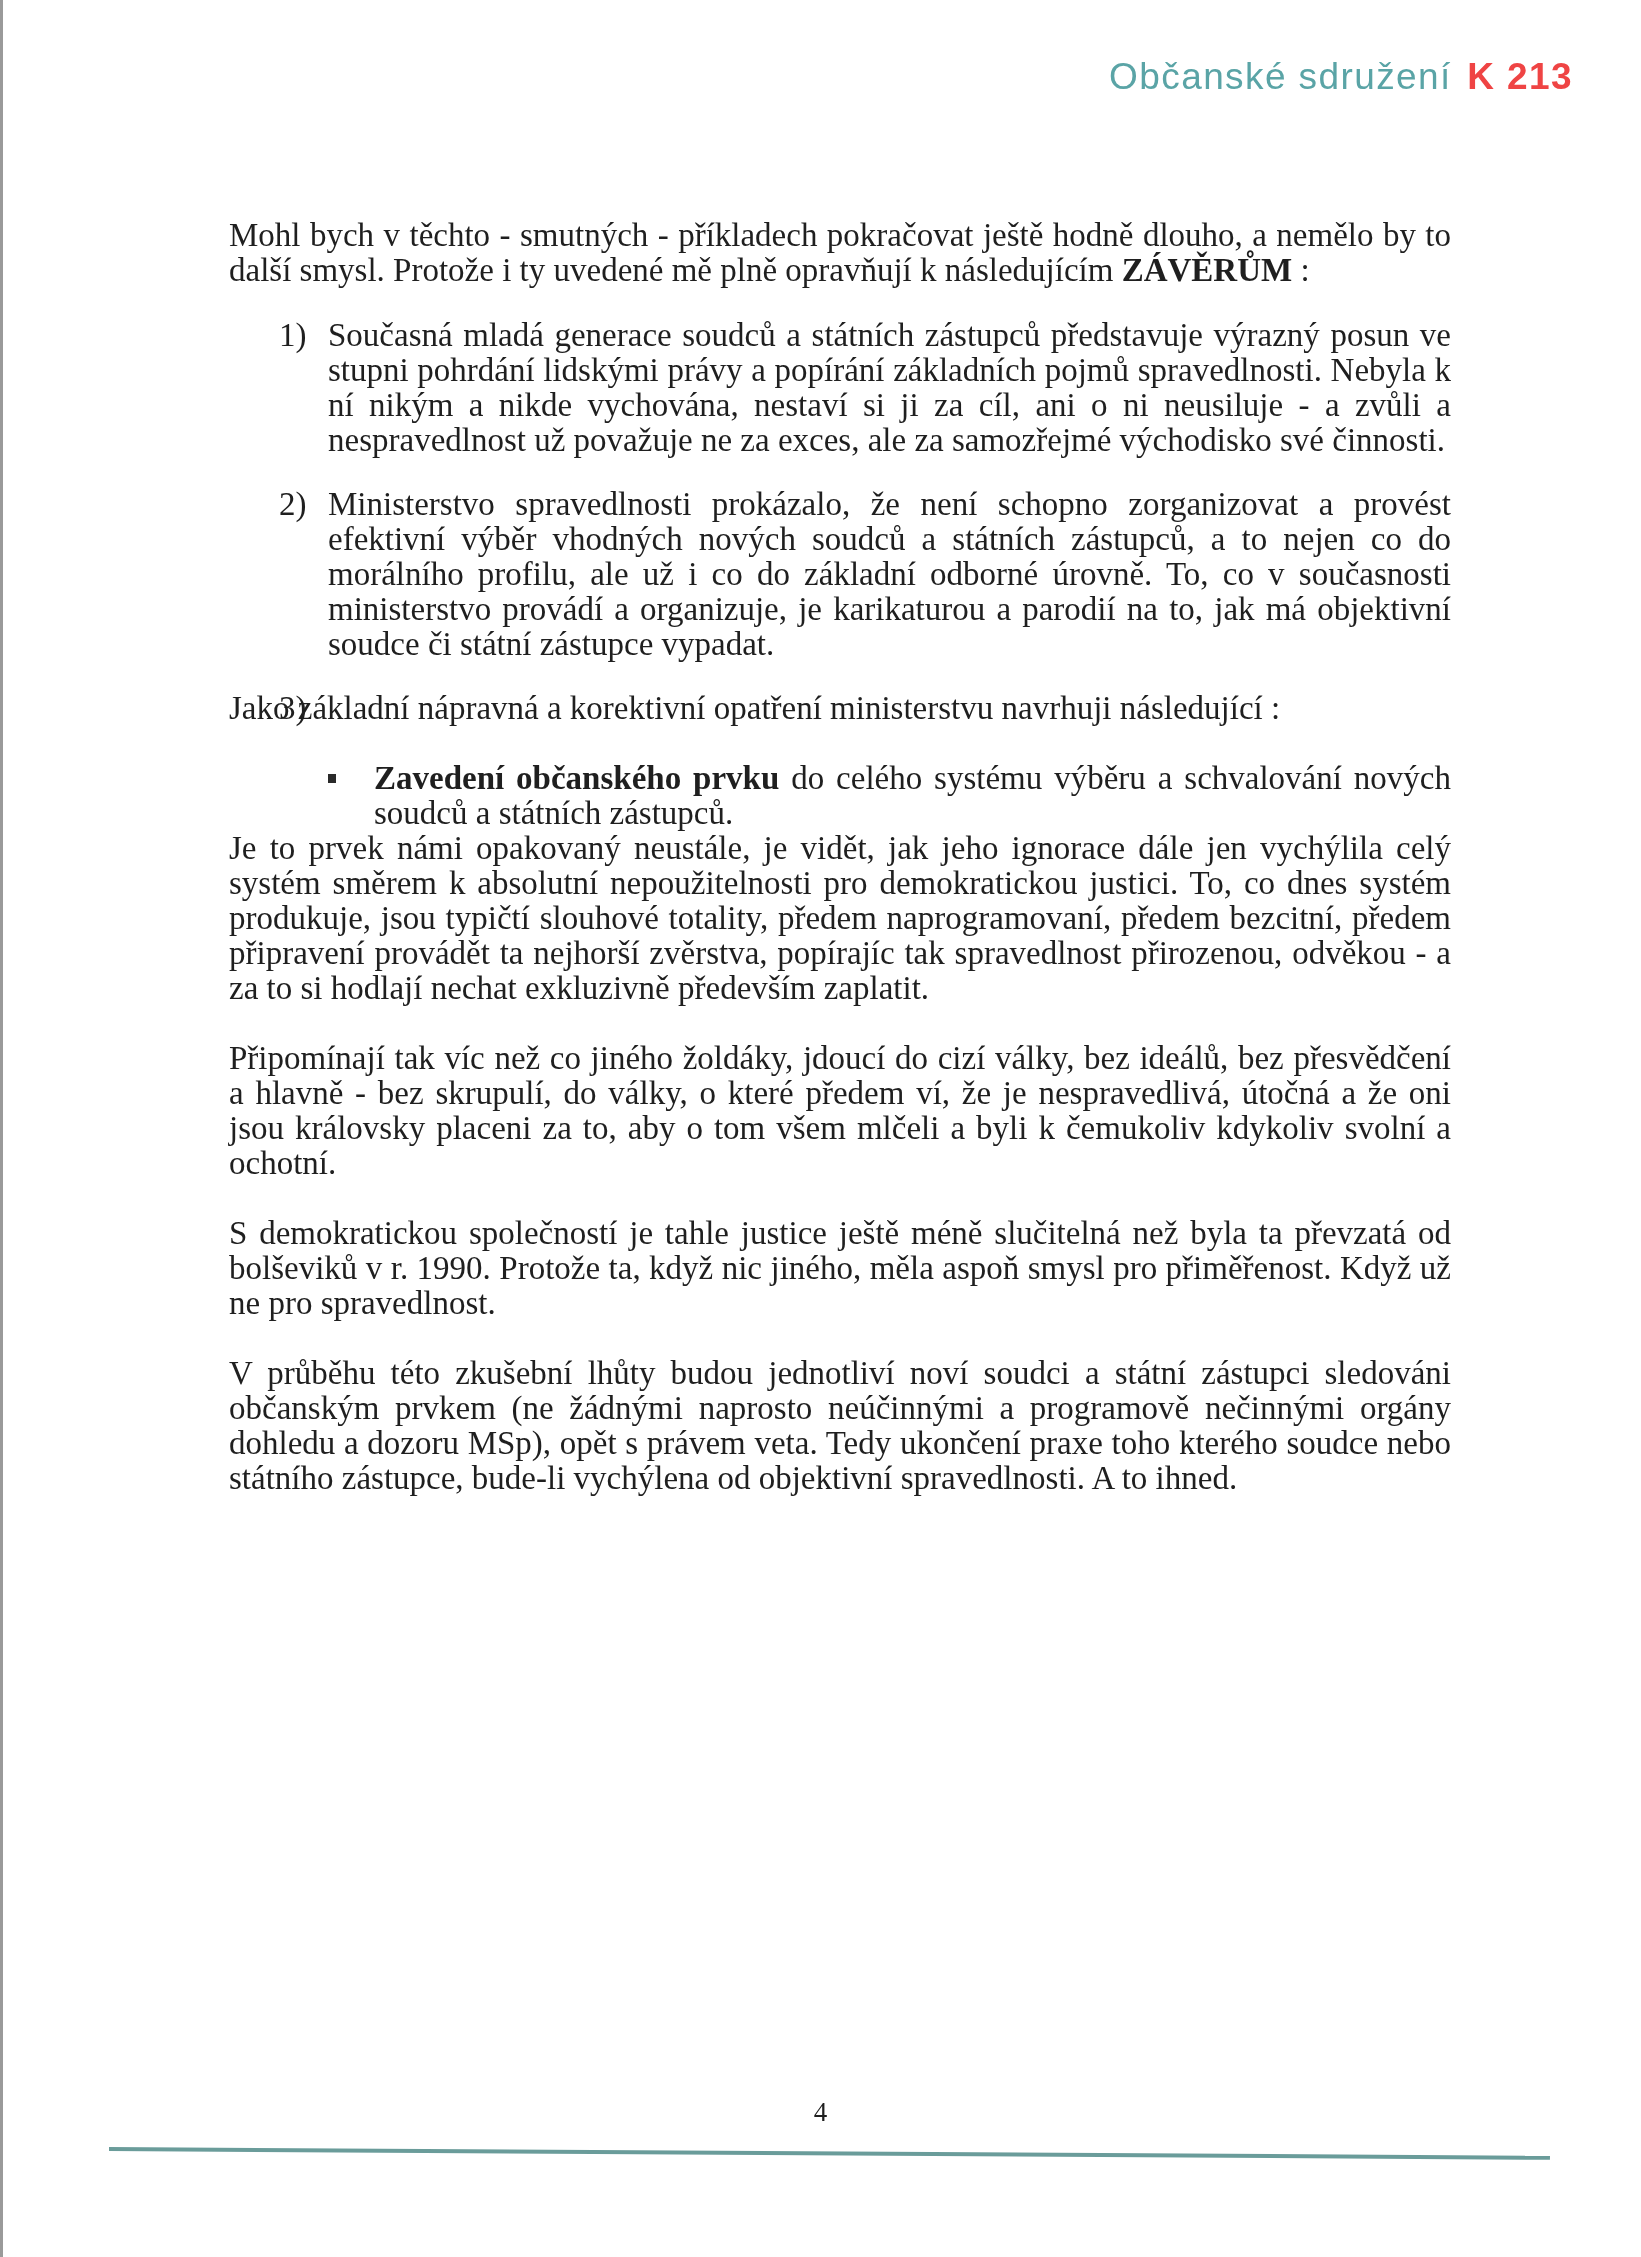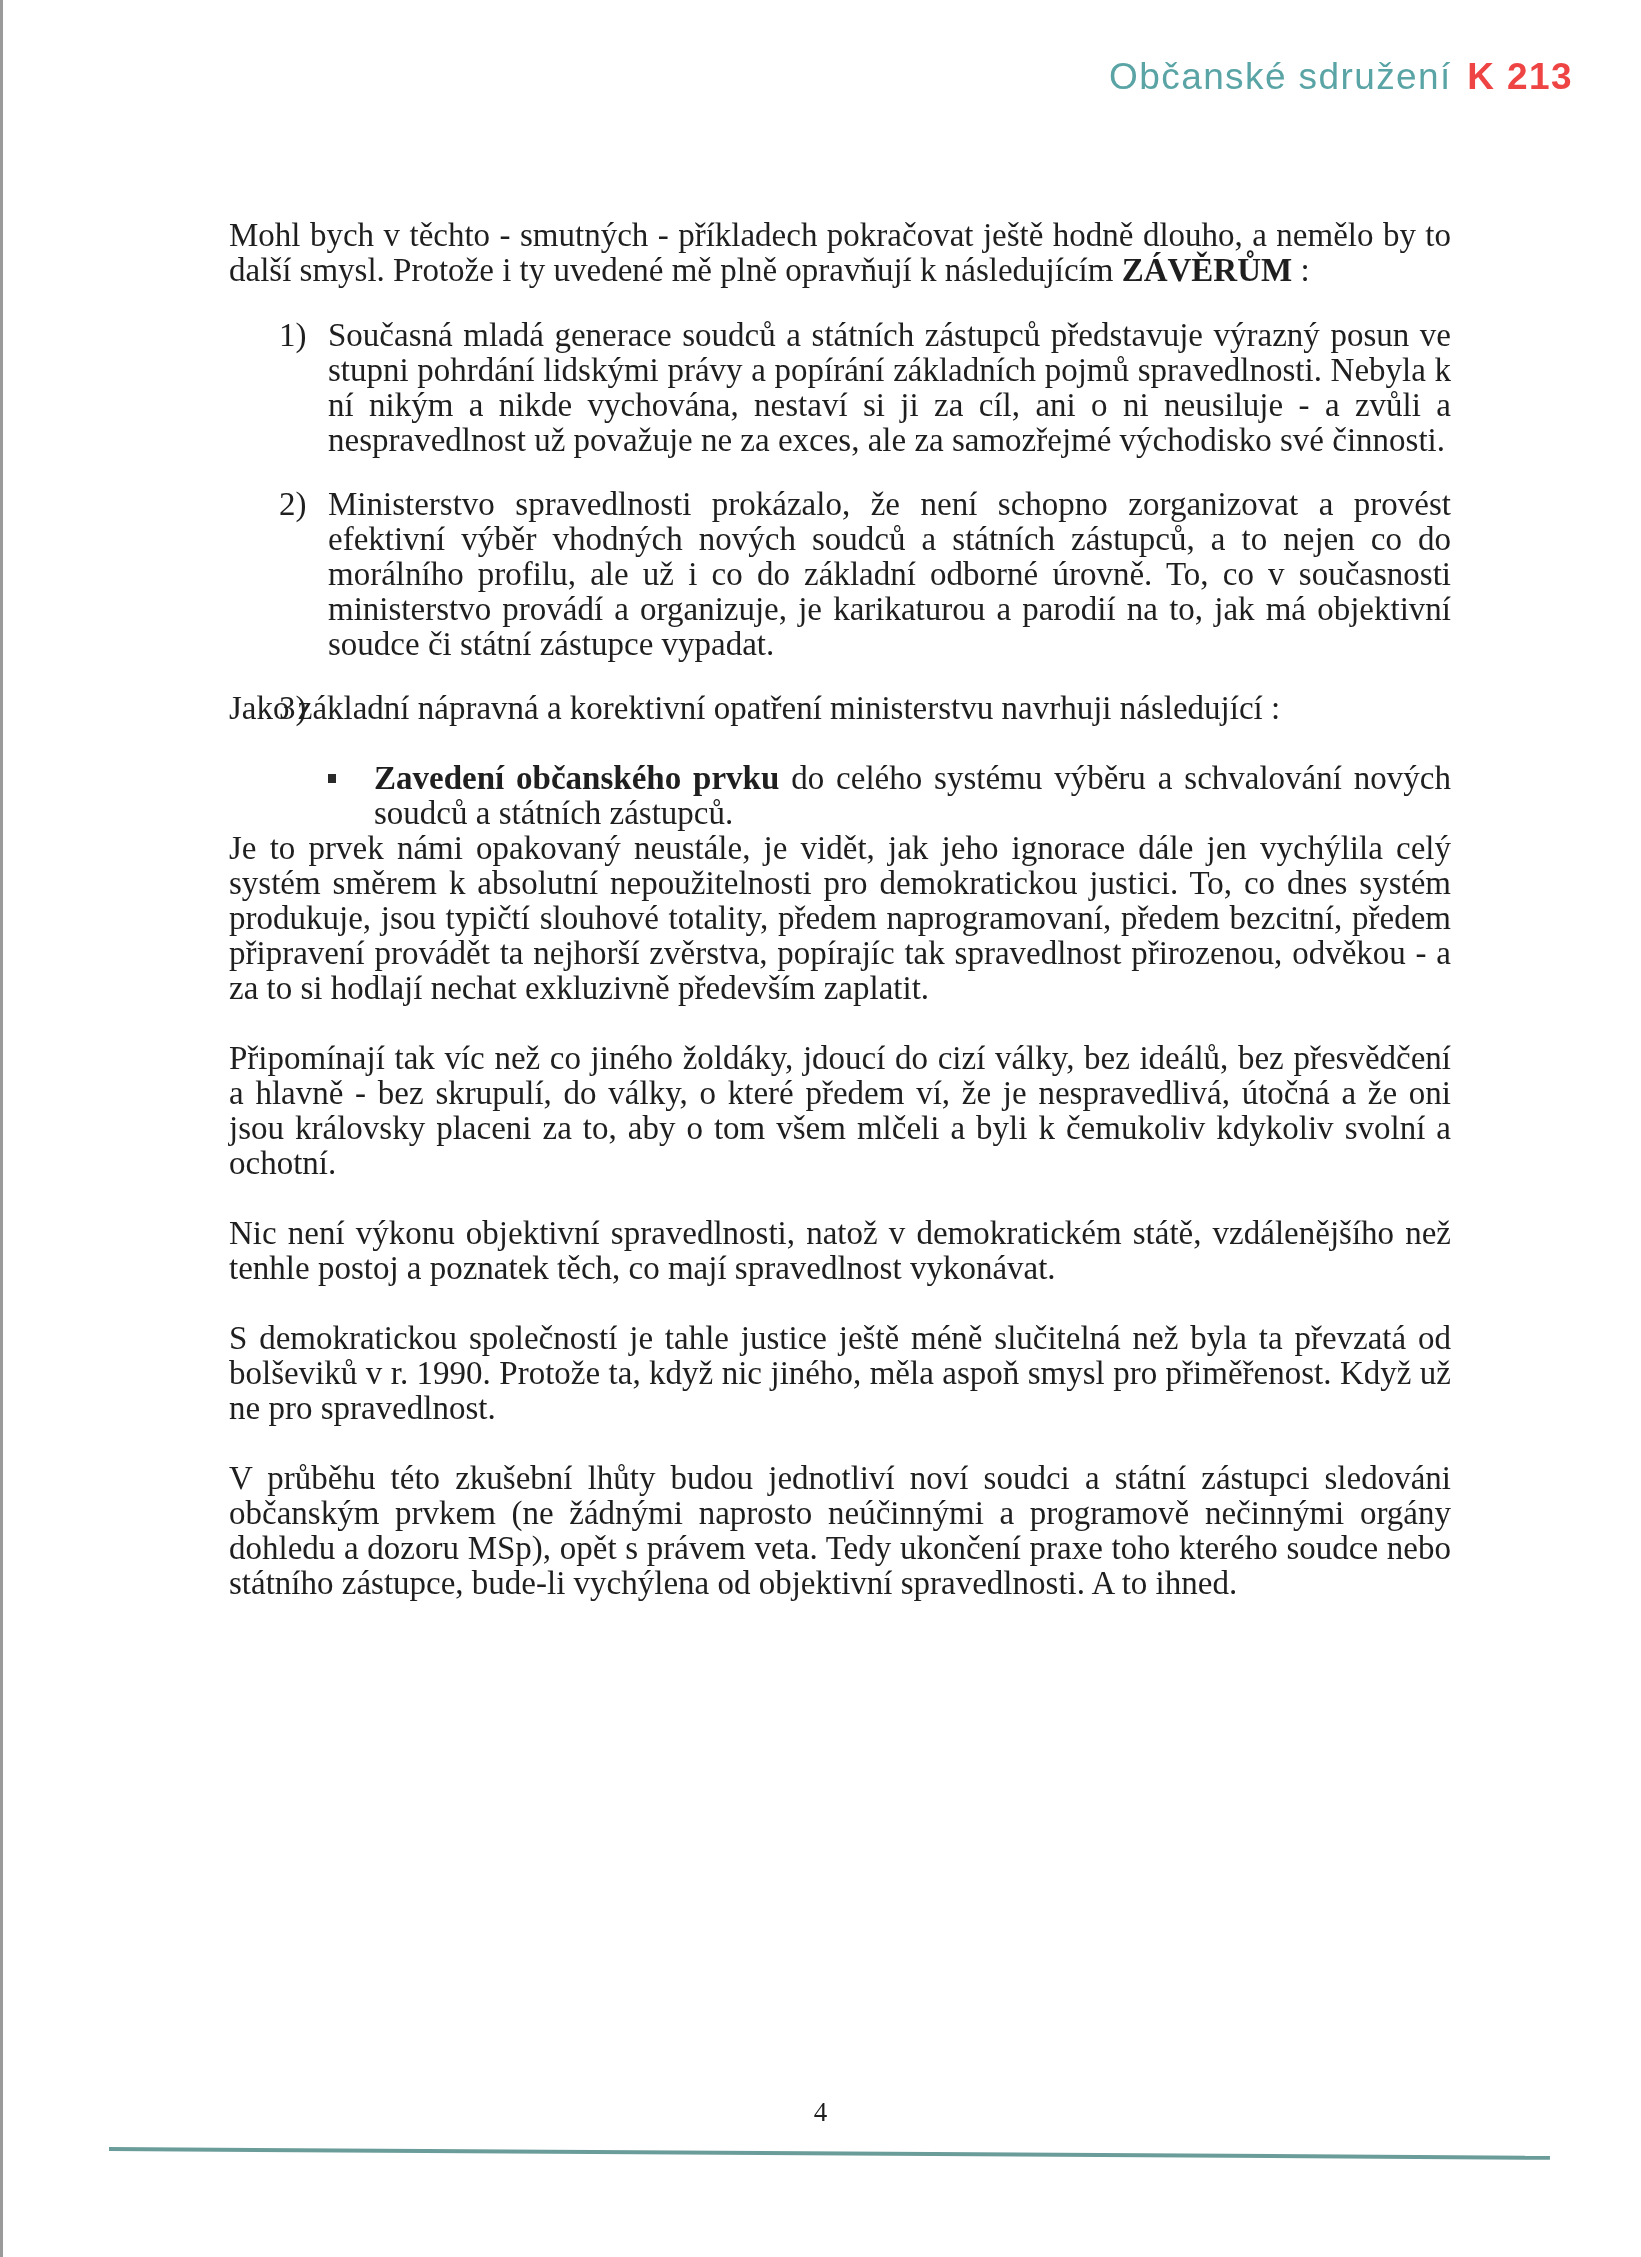--- a/index.html
+++ b/index.html
@@ -101,21 +101,20 @@
 
   <p class="lead">Jako základní nápravná a korektivní opatření ministerstvu navrhuji následující :</p>
 
   <div class="bullet">
     <span class="sq"></span>
     <b>Zavedení občanského prvku</b><span> do celého systému výběru a schvalování nových soudců a státních zástupců.</span>
   </div>
 
   <p class="para">Je to prvek námi opakovaný neustále, je vidět, jak jeho ignorace dále jen vychýlila celý systém směrem k absolutní nepoužitelnosti pro demokratickou justici. To, co dnes systém produkuje, jsou typičtí slouhové totality, předem naprogramovaní, předem bezcitní, předem připravení provádět ta nejhorší zvěrstva, popírajíc tak spravedlnost přirozenou, odvěkou - a za to si hodlají nechat exkluzivně především zaplatit.</p>
   <p class="para">Připomínají tak víc  než co jiného žoldáky, jdoucí do cizí války, bez ideálů, bez přesvědčení a hlavně - bez skrupulí, do války,  o které předem ví, že je nespravedlivá, útočná a že oni jsou královsky placeni za to, aby o tom všem mlčeli a byli k čemukoliv kdykoliv svolní a ochotní.</p>
-  <p class="para">Nic není výkonu objektivní spravedlnosti, natož v demokratickém státě, vzdálenějšího než tenhle postoj a poznatek těch, co mají spravedlnost vykonávat.</p>
   <p class="para">S demokratickou společností je tahle justice ještě méně slučitelná než byla ta převzatá od bolševiků v r. 1990. Protože ta, když nic jiného, měla aspoň smysl pro přiměřenost. Když už ne pro spravedlnost.</p>
 
 
 
   <p>V průběhu této zkušební lhůty budou jednotliví noví soudci a státní zástupci sledováni občanským prvkem (ne žádnými naprosto neúčinnými a programově nečinnými orgány dohledu a dozoru MSp), opět s právem veta. Tedy ukončení praxe toho kterého soudce nebo státního zástupce, bude-li vychýlena od objektivní spravedlnosti. A to ihned.</p>
 </div>
 
 <div class="footer-num">4</div>
 <div class="footer-rule"></div>
 

